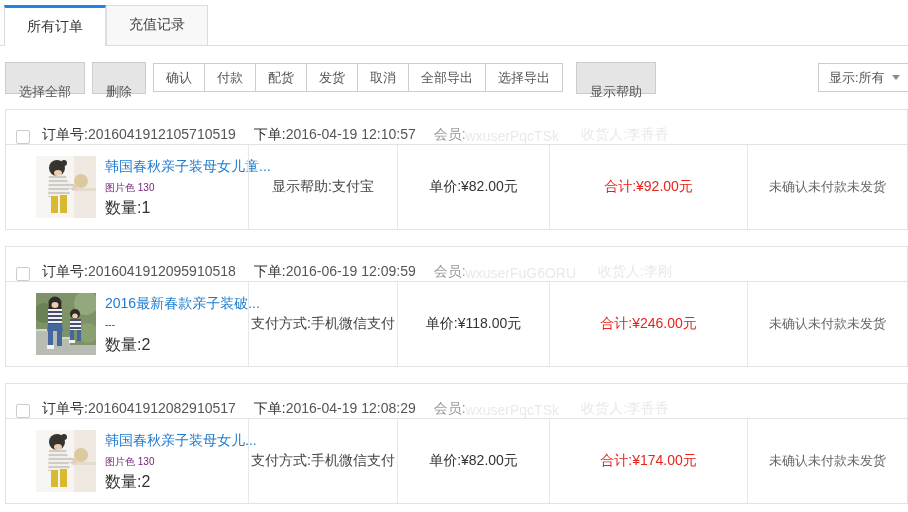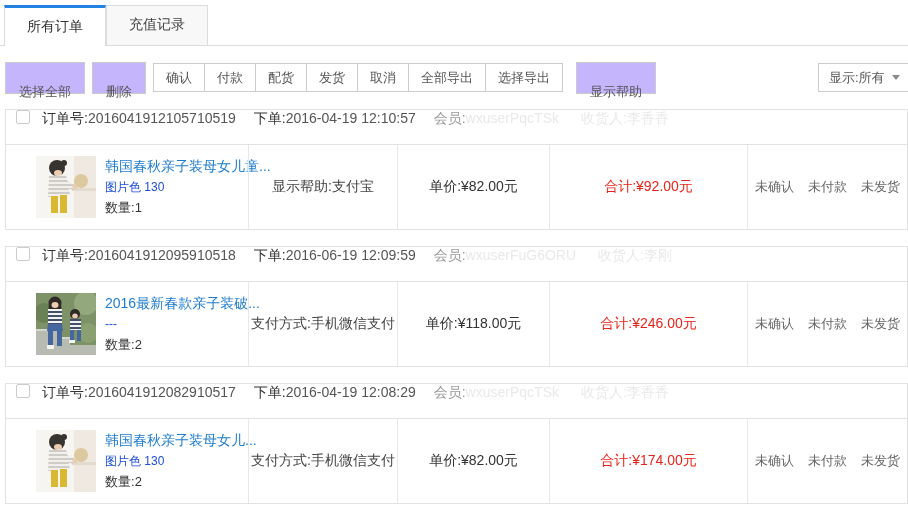--- a/index.html
+++ b/index.html
@@ -12,64 +12,64 @@
   .tab { min-width:102px; padding:0 22px; text-align:center; font-size:14px;
     line-height:37px; cursor:pointer; position:relative; }
   .tab.active { background:#fff; border:1px solid #dcdcdc; border-bottom:none;
     border-top:3px solid #2383e2; height:41px; margin-bottom:-1px; z-index:2; color:#333; }
   .tab.inactive { background:#f8f8f8; border:1px solid #dcdcdc; border-bottom:none;
     height:40px; color:#444; }
 
   
   .toolbar { display:flex; align-items:center; margin-top:17px; padding-left:5px;
     height:29px; width:940px; }
-  .btn { height:29px; line-height:27px; padding:15px 13px; background:#c4b5fd;
+  .btn { height:29px; line-height:27px; padding:15px 13px; background:#e5e5e5;
     border:1px solid #ccc; font-size:13px; color:#555; cursor:pointer; white-space:nowrap; }
   .btn + .btn { margin-left:7px; }
   .btn-group { display:flex; margin-left:7px; border:1px solid #ccc; height:29px; }
   .btn-group .gbtn { height:27px; line-height:27px; padding:0 12px; font-size:13px;
     color:#555; background:#fff; border:none; border-right:1px solid #ccc; cursor:pointer; white-space:nowrap; }
   .btn-group .gbtn:last-child { border-right:none; }
   .help-btn { margin-left:13px; }
   .dd { display:flex; align-items:center; height:29px; border:1px solid #ccc;
     background:#fff; padding:0 10px; font-size:13px; color:#555; cursor:pointer; white-space:nowrap; }
   .dd.first { margin-left:162px; }
   .caret { display:inline-block; width:0; height:0; margin-left:7px;
     border-left:4px solid transparent; border-right:4px solid transparent;
     border-top:5px solid #8a8a8a; }
 
   
   .orders { margin-top:17px; }
   .order { margin:0 0 16px 5px; border:1px solid #e2e2e2; background:#fff; }
-  .order-head { height:35px; display:flex; align-items:flex-start; padding-left:10px;
+  .order-head { height:35px; display:flex; align-items:flex-end; padding-left:10px;
     font-size:14px; border-bottom:1px solid #e2e2e2; }
   .cbx { width:14px; height:14px; border:1px solid #ccc; background:#fff;
     border-radius:2px; display:inline-block; cursor:pointer; flex:none; }
   .oh-item { margin-left:12px; white-space:nowrap; }
   .oh-label { color:#333; }
   .oh-val { color:#555; }
   .oh-member-label { color:#999; margin-left:18px; }
   .oh-faded { color:#e9e9e9; }
   .oh-consignee { margin-left:22px; color:#e9e9e9; }
 
   .order-body { display:flex; height:84px; }
   .col { display:flex; align-items:center; justify-content:center;
     border-left:1px solid #e8e8e8; font-size:14px; }
   .col-product { width:242px; border-left:none; justify-content:flex-start;
     padding-left:30px; }
   .thumb { width:60px; height:62px; flex:none; overflow:hidden; cursor:pointer; }
   .p-info { margin-left:9px; line-height:20px; }
   .p-name { color:#1e7bce; font-size:14px; cursor:pointer; text-decoration:none;
     display:block; white-space:nowrap; }
-  .p-variant { color:#1d4ed8; font-size:12px; }
-  .p-qty { color:#333; font-size:13px; }
+  .p-variant { color:#701a75; font-size:10px; }
+  .p-qty { color:#333; font-size:16px; }
   .col-payment { width:149px; color:#444; }
   .col-unit { width:152px; color:#333; }
   .col-total { width:198px; color:#e8231a; }
-  .col-status { flex:1; gap:14px; color:#666; font-size:13px; }
+  .col-status { flex:1; color:#666; font-size:13px; }
   .status-item { white-space:nowrap; }
 </style>
 </head>
 <body>
 
 <div class="tabbar">
   <div class="tab active">所有订单</div>
   <div class="tab inactive">充值记录</div>
 </div>
 

